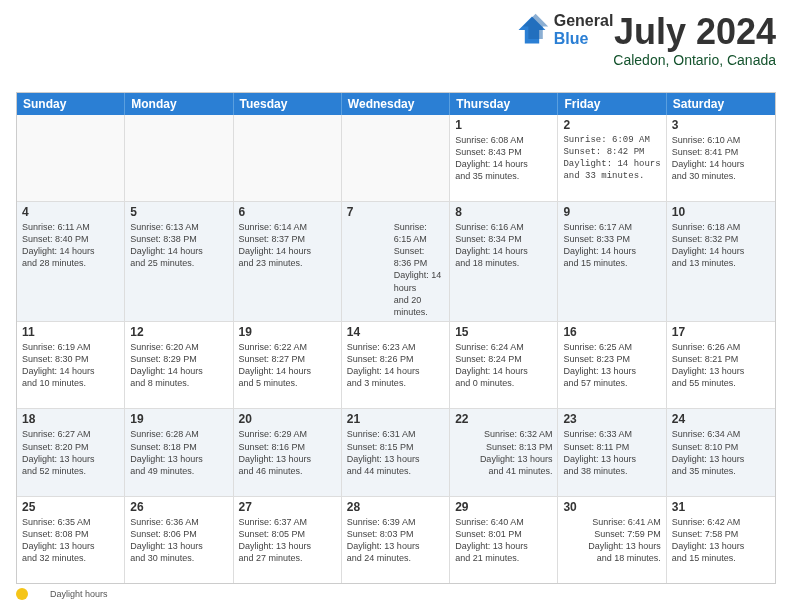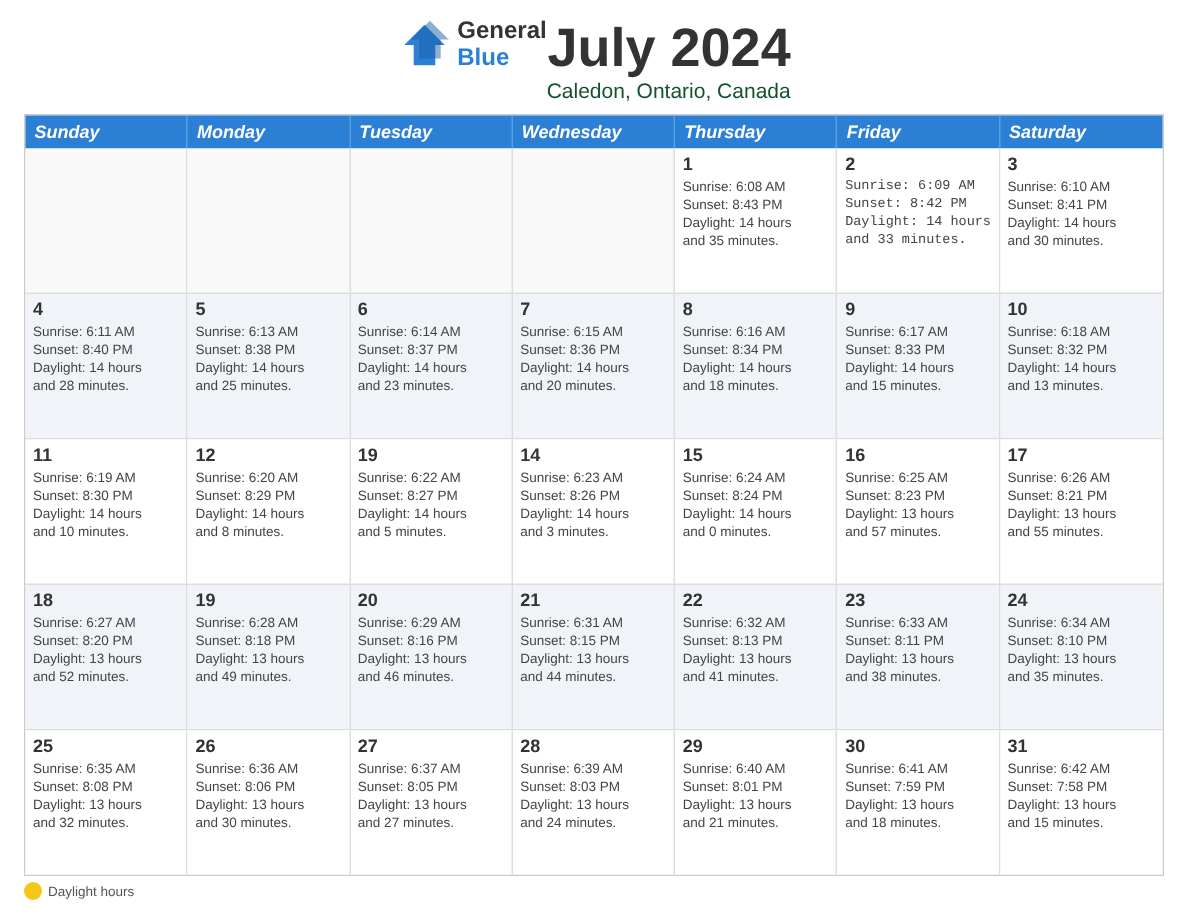--- a/index.html
+++ b/index.html
@@ -12,23 +12,23 @@
     }
     .page {
       width: 792px;
       height: 612px;
       padding: 12px 16px;
       display: flex;
       flex-direction: column;
     }
     .header {
       display: flex;
-      justify-content: center;
+      justify-content: flex-end;
       align-items: flex-start;
-      margin-bottom: 8px;
+      margin-bottom: 24px;
     }
     .logo {
       display: flex;
       align-items: center;
       gap: 4px;
     }
     .logo-icon {
       width: 36px;
       height: 36px;
     }
@@ -48,21 +48,20 @@
     .calendar {
       flex: 1;
       display: flex;
       flex-direction: column;
       border: 1px solid #ccc;
     }
     .cal-header {
       display: grid;
       grid-template-columns: repeat(7, 1fr);
       background: #2b7fd4;
-      font-style: italic;
     }
     .cal-header-cell {
       color: #fff;
       font-size: 12px;
       font-weight: bold;
       padding: 4px 6px;
       text-align: left;
       border-right: 1px solid #5a9fdf;
     }
     .cal-header-cell:last-child { border-right: none; }
@@ -99,21 +98,21 @@
       font-size: 9px;
       color: #444;
       line-height: 1.35;
     }
     .footer-note {
       margin-top: 4px;
       font-size: 9px;
       color: #555;
       display: flex;
       align-items: center;
-      gap: 4px;
+      gap: 22px;
     }
     .footer-sun {
       width: 12px;
       height: 12px;
       border-radius: 50%;
       background: #f5c518;
       display: inline-block;
     }
   </style>
 </head>
@@ -192,21 +191,21 @@
           </div>
           <div class="cal-cell alt">
             <div class="day-num">6</div>
             <div class="cell-info" style="white-space: pre-line;">Sunrise: 6:14 AM
 Sunset: 8:37 PM
 Daylight: 14 hours
 and 23 minutes.</div>
           </div>
           <div class="cal-cell alt">
             <div class="day-num">7</div>
-            <div class="cell-info" style="white-space: pre-line;">Sunrise: 6:15 AM
+            <div class="cell-info" style="white-space: pre-line; margin-left: 47px;">Sunrise: 6:15 AM
 Sunset: 8:36 PM
 Daylight: 14 hours
 and 20 minutes.</div>
           </div>
           <div class="cal-cell alt">
             <div class="day-num">8</div>
             <div class="cell-info" style="white-space: pre-line;">Sunrise: 6:16 AM
 Sunset: 8:34 PM
 Daylight: 14 hours
 and 18 minutes.</div>
@@ -301,21 +300,21 @@
           </div>
           <div class="cal-cell alt">
             <div class="day-num">21</div>
             <div class="cell-info" style="white-space: pre-line;">Sunrise: 6:31 AM
 Sunset: 8:15 PM
 Daylight: 13 hours
 and 44 minutes.</div>
           </div>
           <div class="cal-cell alt">
             <div class="day-num">22</div>
-            <div class="cell-info" style="white-space: pre-line;">Sunrise: 6:32 AM
+            <div class="cell-info" style="white-space: pre-line; text-align: right;">Sunrise: 6:32 AM
 Sunset: 8:13 PM
 Daylight: 13 hours
 and 41 minutes.</div>
           </div>
           <div class="cal-cell alt">
             <div class="day-num">23</div>
             <div class="cell-info" style="white-space: pre-line;">Sunrise: 6:33 AM
 Sunset: 8:11 PM
 Daylight: 13 hours
 and 38 minutes.</div>
@@ -359,21 +358,21 @@
           </div>
           <div class="cal-cell">
             <div class="day-num">29</div>
             <div class="cell-info" style="white-space: pre-line;">Sunrise: 6:40 AM
 Sunset: 8:01 PM
 Daylight: 13 hours
 and 21 minutes.</div>
           </div>
           <div class="cal-cell">
             <div class="day-num">30</div>
-            <div class="cell-info" style="white-space: pre-line;">Sunrise: 6:41 AM
+            <div class="cell-info" style="white-space: pre-line; text-align: right;">Sunrise: 6:41 AM
 Sunset: 7:59 PM
 Daylight: 13 hours
 and 18 minutes.</div>
           </div>
           <div class="cal-cell">
             <div class="day-num">31</div>
             <div class="cell-info" style="white-space: pre-line;">Sunrise: 6:42 AM
 Sunset: 7:58 PM
 Daylight: 13 hours
 and 15 minutes.</div>

